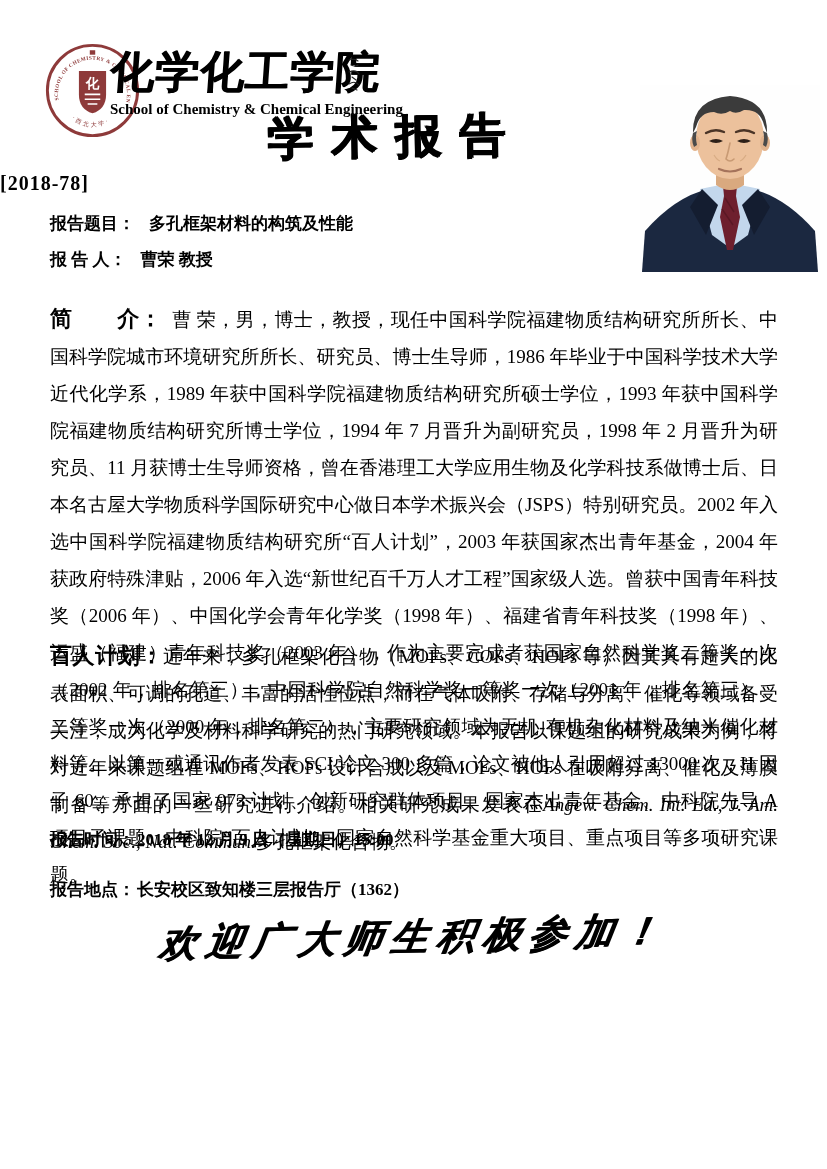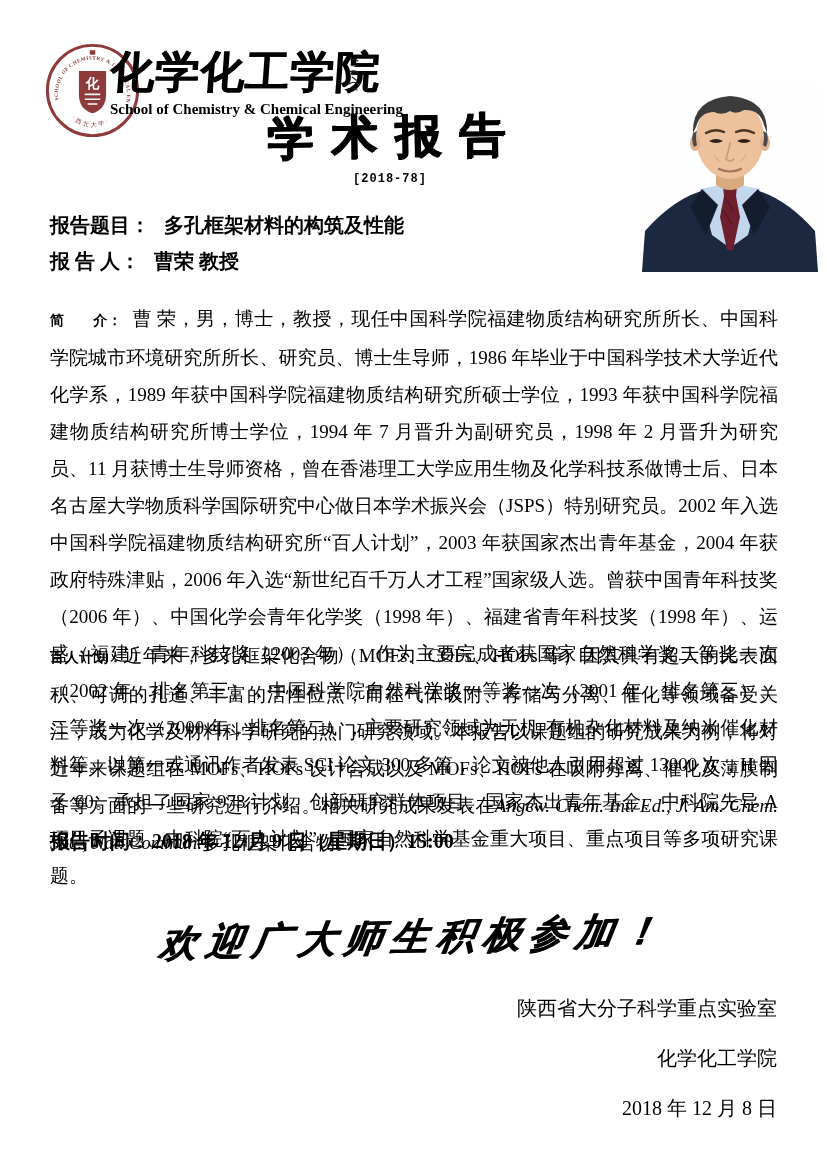--- a/index.html
+++ b/index.html
@@ -30,40 +30,40 @@
   .photo{position:absolute;left:640px;top:85px;width:180px;height:187px;}
   
   .doc-title{
     position:absolute;left:0;top:106px;width:790px;text-align:center;
     font-size:46px;font-weight:900;letter-spacing:18px;
     transform:rotate(-1deg);
     text-shadow:1.5px 0 0 #000, 0 1px 0 #000;
     white-space:nowrap;
   }
   .report-no{
-    position:absolute;left:0;top:172px;width:780px;text-align:center;
-    font-size:12px;font-weight:bold;letter-spacing:1px;font-family:Liberation Mono, monospace;
+    position:absolute;left:0;top:172px;width:780px;text-align:left;
+    font-size:20px;font-weight:bold;letter-spacing:1px;
   }
   
-  .field{position:absolute;left:50px;font-size:20px;font-weight:bold;white-space:nowrap;}
+  .field{position:absolute;left:50px;font-size:17px;font-weight:bold;white-space:nowrap;}
   .field .val{margin-left:14px;}
   .topic-line{top:212px;}
   .speaker-line{top:248px;}
   .time-line{top:828px;}
   .venue-line{top:878px;}
   .time-line .val,.venue-line .val{margin-left:2px;}
   
   .para{
     position:absolute;left:50px;width:728px;
     font-size:19px;line-height:37px;
     text-align:justify;text-align-last:left;
   }
   .intro-para{top:300px;}
   .content-para{top:637px;}
-  .para .lbl{font-weight:bold;font-size:14px;}
+  .para .lbl{font-weight:bold;font-size:22px;}
   .para .lead-gap{display:inline-block;width:10px;}
   .journals{font-style:italic;}
   
   .welcome{
     position:absolute;left:0;top:912px;width:827px;text-align:center;
     font-size:38px;font-weight:900;font-style:italic;letter-spacing:8px;
     transform:skewX(-10deg) rotate(-1.5deg);
     text-shadow:1px 0 0 #000;
     white-space:nowrap;
   }
@@ -150,22 +150,20 @@
     <span class="lbl">简　　介：</span><span class="lead-gap"></span><span>曹 荣，男，博士，教授，现任中国科学院福建物质结构研究所所长、中国科学院城市环境研究所所长、研究员、博士生导师，1986 年毕业于中国科学技术大学近代化学系，1989 年获中国科学院福建物质结构研究所硕士学位，1993 年获中国科学院福建物质结构研究所博士学位，1994 年 7 月晋升为副研究员，1998 年 2 月晋升为研究员、11 月获博士生导师资格，曾在香港理工大学应用生物及化学科技系做博士后、日本名古屋大学物质科学国际研究中心做日本学术振兴会（JSPS）特别研究员。2002 年入选中国科学院福建物质结构研究所“百人计划”，2003 年获国家杰出青年基金，2004 年获政府特殊津贴，2006 年入选“新世纪百千万人才工程”国家级人选。曾获中国青年科技奖（2006 年）、中国化学会青年化学奖（1998 年）、福建省青年科技奖（1998 年）、运盛（福建）青年科技奖（2003 年），作为主要完成者获国家自然科学奖二等奖一次（2002 年，排名第三），中国科学院自然科学奖一等奖一次（2001 年，排名第三）、二等奖一次（2000 年，排名第二），主要研究领域为无机-有机杂化材料及纳米催化材料等。以第一或通讯作者发表 SCI 论文 300 多篇，论文被他人引用超过 13000 次，H 因子 60。承担了国家 973 计划、创新研究群体项目、国家杰出青年基金、中科院先导 A 项目子课题、中科院“百人计划”、国家自然科学基金重大项目、重点项目等多项研究课题。</span>
   </div>
 
   <div class="para content-para">
     <span class="lbl">百人计划：</span><span>近年来，多孔框架化合物（MOFs、COFs、HOFs 等）因其具有超大的比表面积、可调的孔道、丰富的活性位点，而在气体吸附、存储与分离、催化等领域备受关注，成为化学及材料科学研究的热门研究领域。本报告以课题组的研究成果为例，将对近年来课题组在 MOFs、HOFs 设计合成以及 MOFs、HOFs 在吸附分离、催化及薄膜制备等方面的一些研究进行介绍。相关研究成果发表在</span><span class="journals">Angew. Chem. Int. Ed., J. Am. Chem. Soc., Nat. Commun.</span><span>多孔框架化合物。</span>
   </div>
 
   <div class="field time-line">
     <span class="lbl">报告时间：</span><span class="val">2018 年 12 月 9 日（星期日）15:00</span>
   </div>
+  <div class="field venue-line">
+    <span class="lbl">报告地点：</span><span class="val">长安校区致知楼三层报告厅（1362）</span>
+  </div>
 
   <div class="welcome">欢迎广大师生积极参加！</div>
 
-  <div class="footer">
-    <div>陕西省大分子科学重点实验室</div>
-    <div>化学化工学院</div>
-    <div>2018 年 12 月 8 日</div>
-  </div>
 
 </div>
 
 </body></html>

